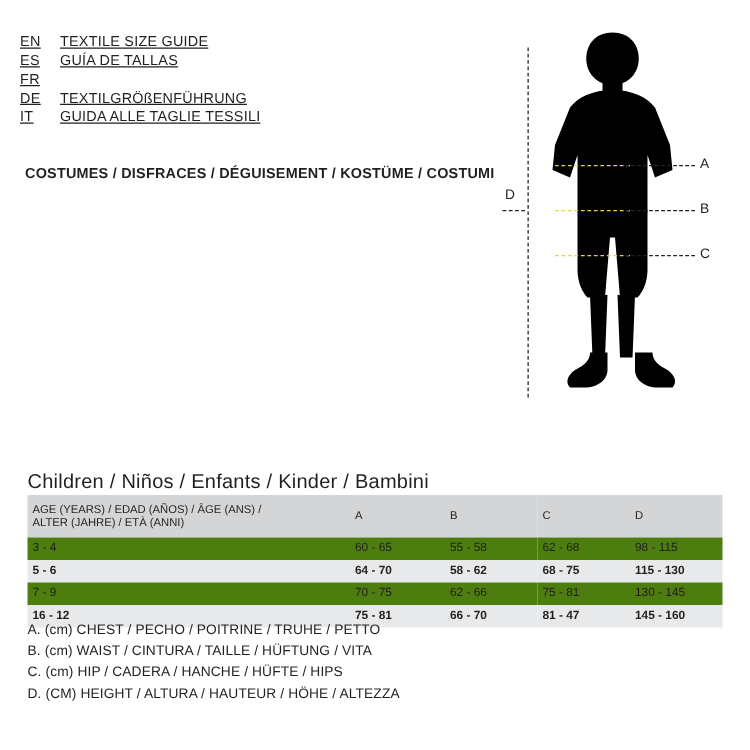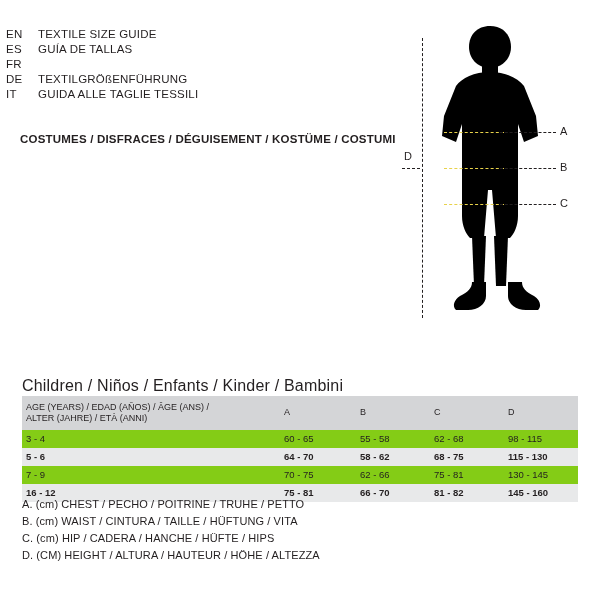--- a/index.html
+++ b/index.html
@@ -17,23 +17,24 @@
   .page {
     position: relative;
     width: 600px;
     height: 600px;
     box-sizing: border-box;
   }
 
   
   .lang-block {
     position: absolute;
-    left: 6px;
+    left: 16px;
     top: 28px;
     width: 340px;
+    text-decoration: underline;
   }
   .lang-row {
     display: flex;
     align-items: baseline;
     margin-bottom: 3px;
   }
   .lang-code {
     width: 32px;
     flex: 0 0 32px;
     font-size: 11.5px;
@@ -113,21 +114,21 @@
     font-weight: normal;
     vertical-align: middle;
     line-height: 1.25;
   }
   table.sizes thead th {
     background: #d4d5d7;
     height: 28px;
     font-size: 9px;
   }
   table.sizes tbody tr.odd td {
-    background: #84cc16;
+    background: #4d7c0f;
   }
   table.sizes tbody tr.even td {
     background: #e8e9ea;
     font-weight: bold;
   }
   table.sizes col.c0 { width: 258px; }
   table.sizes col.c1 { width: 76px; }
   table.sizes col.c2 { width: 74px; }
   table.sizes col.c3 { width: 74px; }
   table.sizes col.c4 { width: 74px; }
@@ -254,21 +255,21 @@
         <td>7 - 9</td>
         <td>70 - 75</td>
         <td>62 - 66</td>
         <td>75 - 81</td>
         <td>130 - 145</td>
       </tr>
       <tr class="even">
         <td>16 - 12</td>
         <td>75 - 81</td>
         <td>66 - 70</td>
-        <td>81 - 82</td>
+        <td>81 - 47</td>
         <td>145 - 160</td>
       </tr>
     </tbody>
   </table>
 
   <div class="legend">
     <div>A. (cm) CHEST / PECHO / POITRINE / TRUHE / PETTO</div>
     <div>B. (cm) WAIST / CINTURA / TAILLE / HÜFTUNG / VITA</div>
     <div>C. (cm) HIP / CADERA / HANCHE / HÜFTE / HIPS</div>
     <div>D. (CM) HEIGHT / ALTURA / HAUTEUR / HÖHE / ALTEZZA</div>

